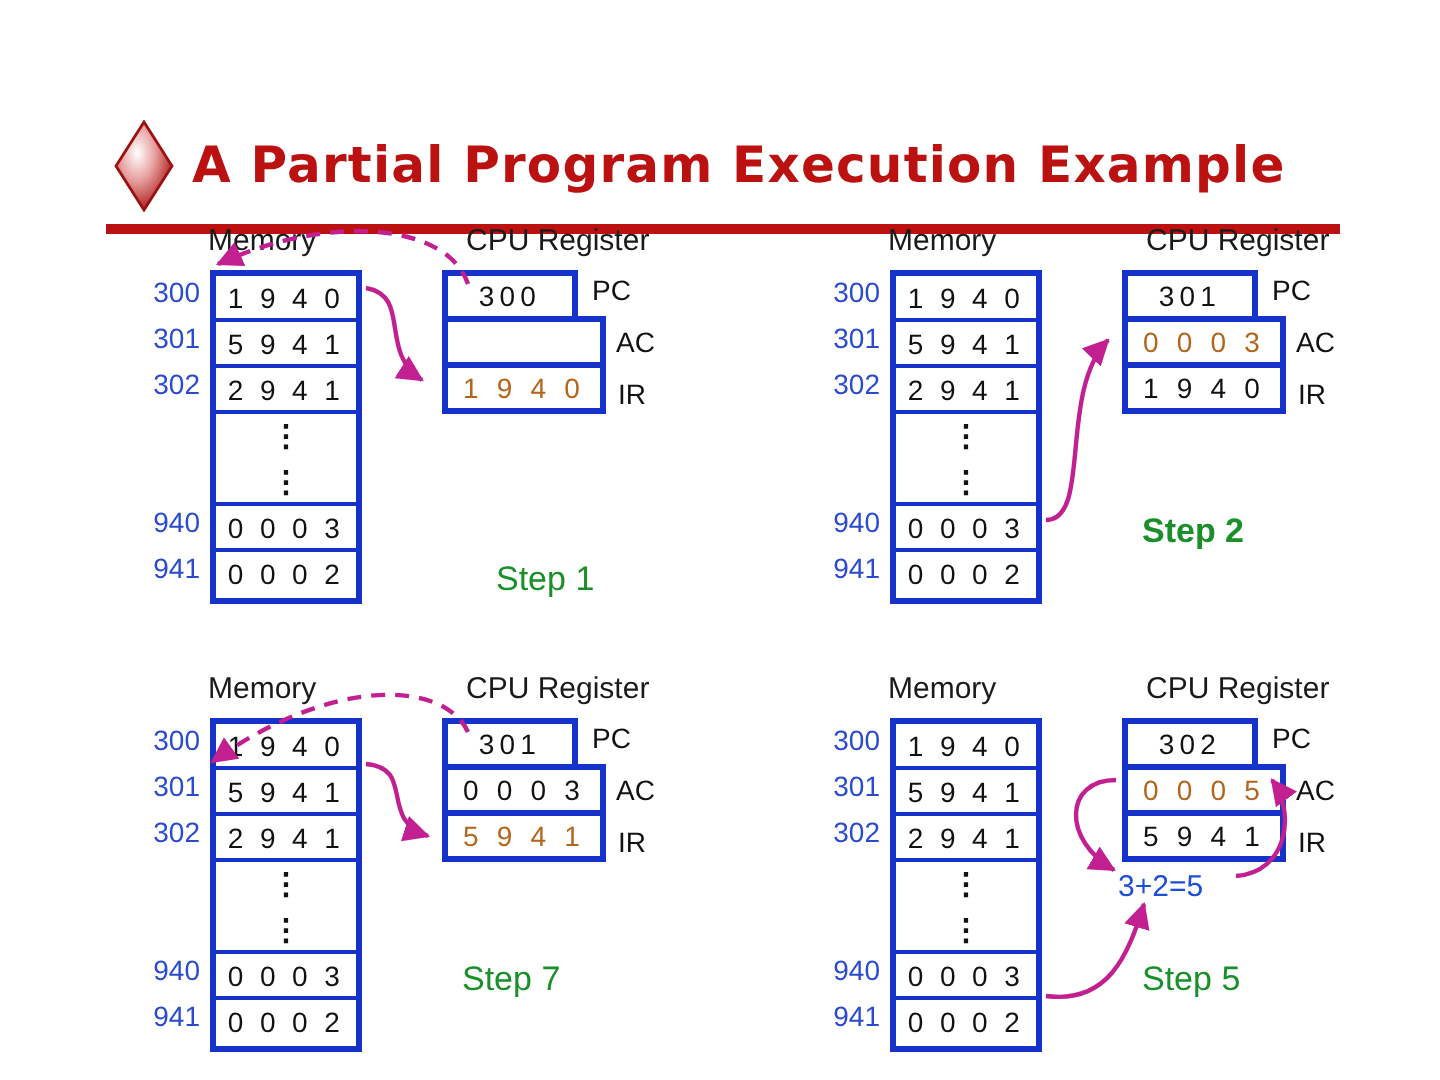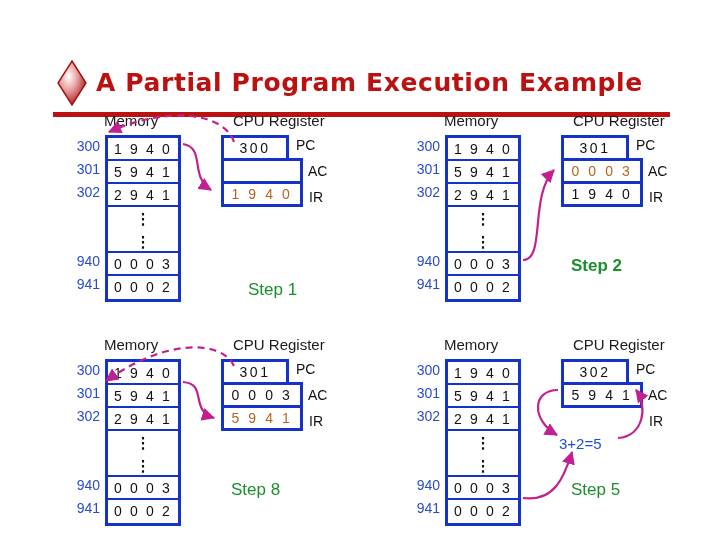--- a/index.html
+++ b/index.html
@@ -212,21 +212,21 @@
 
   <div class="cpubox" style="left:175px;top:31px;">
     <div class="reg pc">301</div>
     <div class="reg ac">0 0 0 3</div>
     <div class="reg ir hl">5 9 4 1</div>
   </div>
   <div class="reglbl" style="left:250px;top:33px;">PC</div>
   <div class="reglbl" style="left:262px;top:59px;">AC</div>
   <div class="reglbl" style="left:263px;top:85px;">IR</div>
 
-  <div class="steplbl" style="left:185px;top:152px;">Step 8</div>
+  <div class="steplbl" style="left:185px;top:152px;">Step 7</div>
 
   <svg class="arrows">
     <defs>
       <marker id="ah3" markerWidth="7" markerHeight="7" refX="5.5" refY="3" orient="auto">
         <path d="M0,0 L6,3 L0,6 z" fill="#c21f90"></path>
       </marker>
     </defs>
     <path d="M188,38 C176,12 120,10 60,53" fill="none" stroke="#c21f90" stroke-width="2.2" stroke-dasharray="7,5" marker-end="url(#ah3)"></path>
     <path d="M137,54 C162,56 143,82 168,90" fill="none" stroke="#c21f90" stroke-width="2.2" marker-end="url(#ah3)"></path>
   </svg>
@@ -247,20 +247,21 @@
     <div class="memrow">5 9 4 1</div>
     <div class="memrow">2 9 4 1</div>
     <div class="memrow dots">⋮</div>
     <div class="memrow dots edge">⋮</div>
     <div class="memrow">0 0 0 3</div>
     <div class="memrow last">0 0 0 2</div>
   </div>
 
   <div class="cpubox" style="left:175px;top:31px;">
     <div class="reg pc">302</div>
+    <div class="reg ac hl">0 0 0 5</div>
     <div class="reg ir">5 9 4 1</div>
   </div>
   <div class="reglbl" style="left:250px;top:33px;">PC</div>
   <div class="reglbl" style="left:262px;top:59px;">AC</div>
   <div class="reglbl" style="left:263px;top:85px;">IR</div>
 
   <div class="calc" style="left:173px;top:107px;">3+2=5</div>
   <div class="steplbl" style="left:185px;top:152px;">Step 5</div>
 
   <svg class="arrows">

